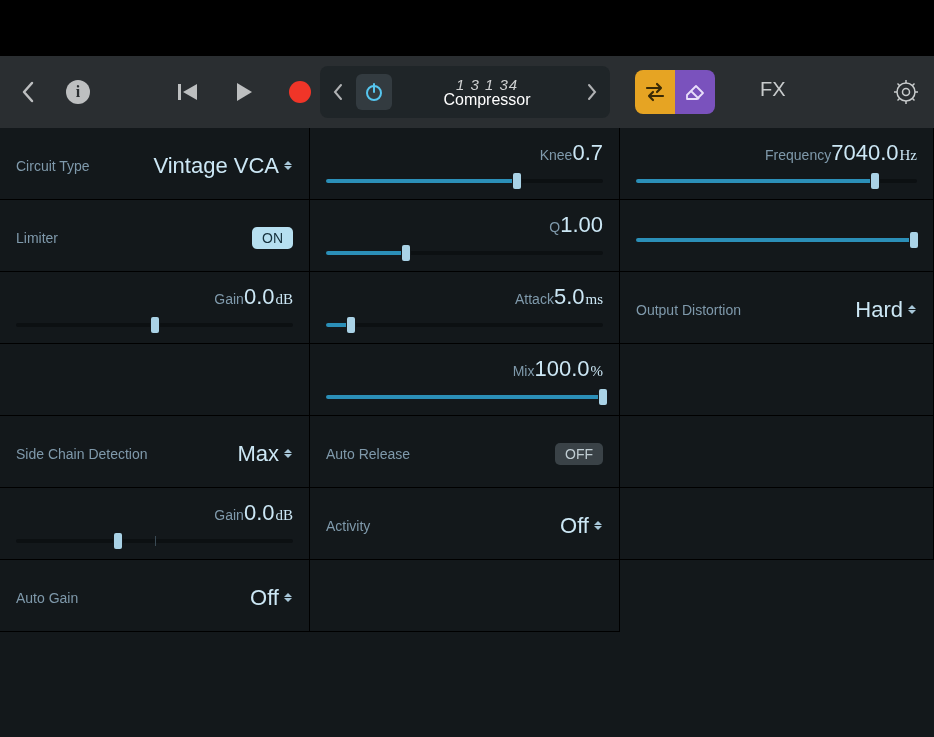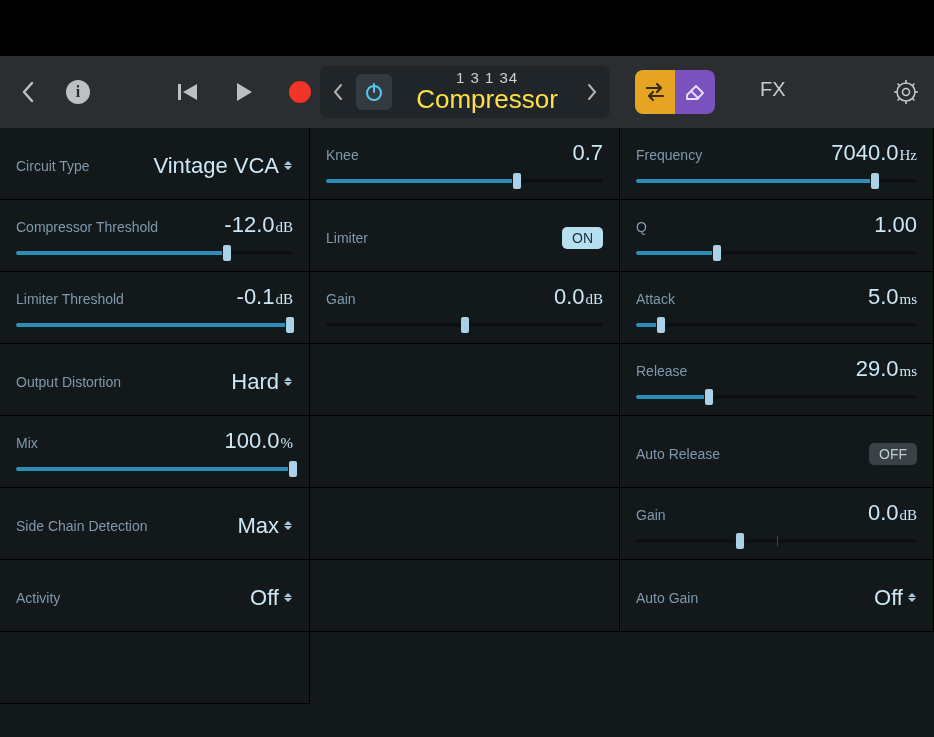--- a/index.html
+++ b/index.html
@@ -9,30 +9,30 @@
   .toolbar { height:72px; background:#2a2e31; display:flex; align-items:center; padding:0 14px; position:relative;}
   .tb-left { display:flex; align-items:center; gap:24px; }
   .iconbtn { width:28px; height:28px; display:flex; align-items:center; justify-content:center; color:#bdbfc0; cursor:pointer;}
   .circle-i { width:24px; height:24px; border-radius:50%; background:#bdbfc0; color:#2a2e31; display:flex; align-items:center; justify-content:center; font-weight:bold; font-family: Georgia, serif; font-size:16px;}
   .transport { display:flex; align-items:center; gap:28px; margin-left:60px; }
   .rec { width:22px; height:22px; border-radius:50%; background:#f03528; }
   .center-module { position:absolute; left:320px; top:10px; width:290px; height:52px; background:#1f2528; border-radius:8px; display:flex; align-items:center; padding:0 8px; gap:6px;}
   .cm-arrow { color:#b0b2b4; width:20px; display:flex; justify-content:center; cursor:pointer; font-size:20px;}
   .cm-power { width:36px; height:36px; border-radius:6px; background:#333b40; display:flex; align-items:center; justify-content:center; color:#56c6ef; margin-left:2px; cursor:pointer;}
   .cm-title { flex:1; text-align:center; color:#cfd1d2;}
-  .cm-nums { font-size:15px; letter-spacing:1px; color:#cfd1d2;}
-  .cm-name { font-size:26px; color:#fde047; margin-top:-2px;}
+  .cm-nums { font-size:15px; letter-spacing:1px; color:#cfd1d2;font-style:italic;}
+  .cm-name { font-size:16px; color:#ffffff; margin-top:-2px;}
   .right-tools { position:absolute; left:635px; top:14px; height:44px; width:80px; border-radius:8px; overflow:hidden; display:flex;}
   .rt-a { flex:1 1 50%; background:#e6a423; display:flex; align-items:center; justify-content:center; color:#222; }
   .rt-b { flex:1 1 50%; background:#7a52bd; display:flex; align-items:center; justify-content:center; color:#e9dffa; }
   .fx-label { position:absolute; left:760px; top:22px; color:#c8cbcc; font-size:20px;text-align:center;}
   .gear { position:absolute; right:14px; top:22px; color:#c8cbcc;}
   .grid { flex:1; background:#13181b; display:grid; grid-template-columns: 310px 310px 314px; grid-auto-rows: 72px; }
   .cell { border-right:1px solid #000; border-bottom:1px solid #000; padding:10px 16px 6px 16px; position:relative; display:flex; flex-direction:column; justify-content:center;}
-  .row1 { display:flex; justify-content:space-between; align-items:baseline; }
+  .row1 { display:flex; justify-content:flex-end; align-items:baseline; }
   .label { color:#7f99ab; font-size:14px; font-weight:400;}
   .value { color:#cce7f5; font-size:22px; font-weight:400; white-space:nowrap;}
   .unit { font-size:15px; color:#cce7f5; margin-left:1px;font-family:Liberation Serif, serif;}
   .dropdown { color:#cce7f5; font-size:22px; display:flex; align-items:center; gap:4px;justify-content:center;}
   .chev { width:10px; height:16px; position:relative; display:inline-flex; flex-direction:column; justify-content:center; align-items:center; gap:1px;}
   .chev::before, .chev::after { content:""; width:0; height:0; border-left:4px solid transparent; border-right:4px solid transparent;}
   .chev::before { border-bottom:4px solid #a7c6d8; }
   .chev::after  { border-top:4px solid #a7c6d8; }
   .slider { position:relative; height:22px; margin-top:4px;}
   .track { position:absolute; left:0; right:0; top:9px; height:4px; background:#0c1012; border-radius:2px;}
@@ -164,53 +164,38 @@
           <span class="value"><span>7040.0</span><span class="unit">Hz</span></span>
         </div>
     <div class="slider">
           <div class="track"></div>
           <div class="fill" style="width: 85%;"></div>
           <div class="thumb" style="left: 85%;"></div>
         </div>
   </div>
 
   <div class="cell">
-    <div class="row1">
-          <span class="label">Compressor Threshold</span>
-          <span class="value"><span>-12.0</span><span class="unit">dB</span></span>
-        </div>
-    <div class="slider">
-          <div class="track"></div>
-          <div class="fill" style="width: 76%;"></div>
-          <div class="thumb" style="left: 76%;"></div>
-        </div>
-  </div>
-  <div class="cell">
     <div class="rowcenter">
       <span class="label">Limiter</span>
       <span class="toggle toggle-on">ON</span>
     </div>
   </div>
   <div class="cell">
     <div class="row1">
           <span class="label">Q</span>
           <span class="value">1.00</span>
         </div>
     <div class="slider">
           <div class="track"></div>
           <div class="fill" style="width: 29%;"></div>
           <div class="thumb" style="left: 29%;"></div>
         </div>
   </div>
 
   <div class="cell">
-    <div class="row1">
-          <span class="label">Limiter Threshold</span>
-          <span class="value"><span>-0.1</span><span class="unit">dB</span></span>
-        </div>
     <div class="slider">
           <div class="track"></div>
           <div class="fill" style="width: 99%;"></div>
           <div class="thumb" style="left: 99%;"></div>
         </div>
   </div>
   <div class="cell">
     <div class="row1">
           <span class="label">Gain</span>
           <span class="value"><span>0.0</span><span class="unit">dB</span></span>
@@ -239,57 +224,46 @@
       <span class="dropdown">
             <span>Hard</span>
             <span class="chev"></span>
           </span>
     </div>
   </div>
   <div class="spacer-cell"></div>
 
   <div class="cell">
     <div class="row1">
-          <span class="label">Release</span>
-          <span class="value"><span>29.0</span><span class="unit">ms</span></span>
-        </div>
-    <div class="slider">
-          <div class="track"></div>
-          <div class="fill" style="width: 26%;"></div>
-          <div class="thumb" style="left: 26%;"></div>
-        </div>
-  </div>
-  <div class="cell">
-    <div class="row1">
           <span class="label">Mix</span>
           <span class="value"><span>100.0</span><span class="unit">%</span></span>
         </div>
     <div class="slider">
           <div class="track"></div>
           <div class="fill" style="width: 100%;"></div>
           <div class="thumb" style="left: 100%;"></div>
         </div>
   </div>
   <div class="spacer-cell"></div>
 
   <div class="cell">
     <div class="rowcenter">
+      <span class="label">Side Chain Detection</span>
+      <span class="dropdown">
+            <span>Max</span>
+            <span class="chev"></span>
+          </span>
+    </div>
+  </div>
+  <div class="cell">
+    <div class="rowcenter">
       <span class="label">Auto Release</span>
       <span class="toggle toggle-off">OFF</span>
     </div>
   </div>
-  <div class="cell">
-    <div class="rowcenter">
-      <span class="label">Side Chain Detection</span>
-      <span class="dropdown">
-            <span>Max</span>
-            <span class="chev"></span>
-          </span>
-    </div>
-  </div>
   <div class="spacer-cell"></div>
 
   <div class="cell">
     <div class="row1">
           <span class="label">Gain</span>
           <span class="value"><span>0.0</span><span class="unit">dB</span></span>
         </div>
     <div class="slider">
           <div class="track"></div>
           <div class="center-line" style="left: 50%;"></div>

